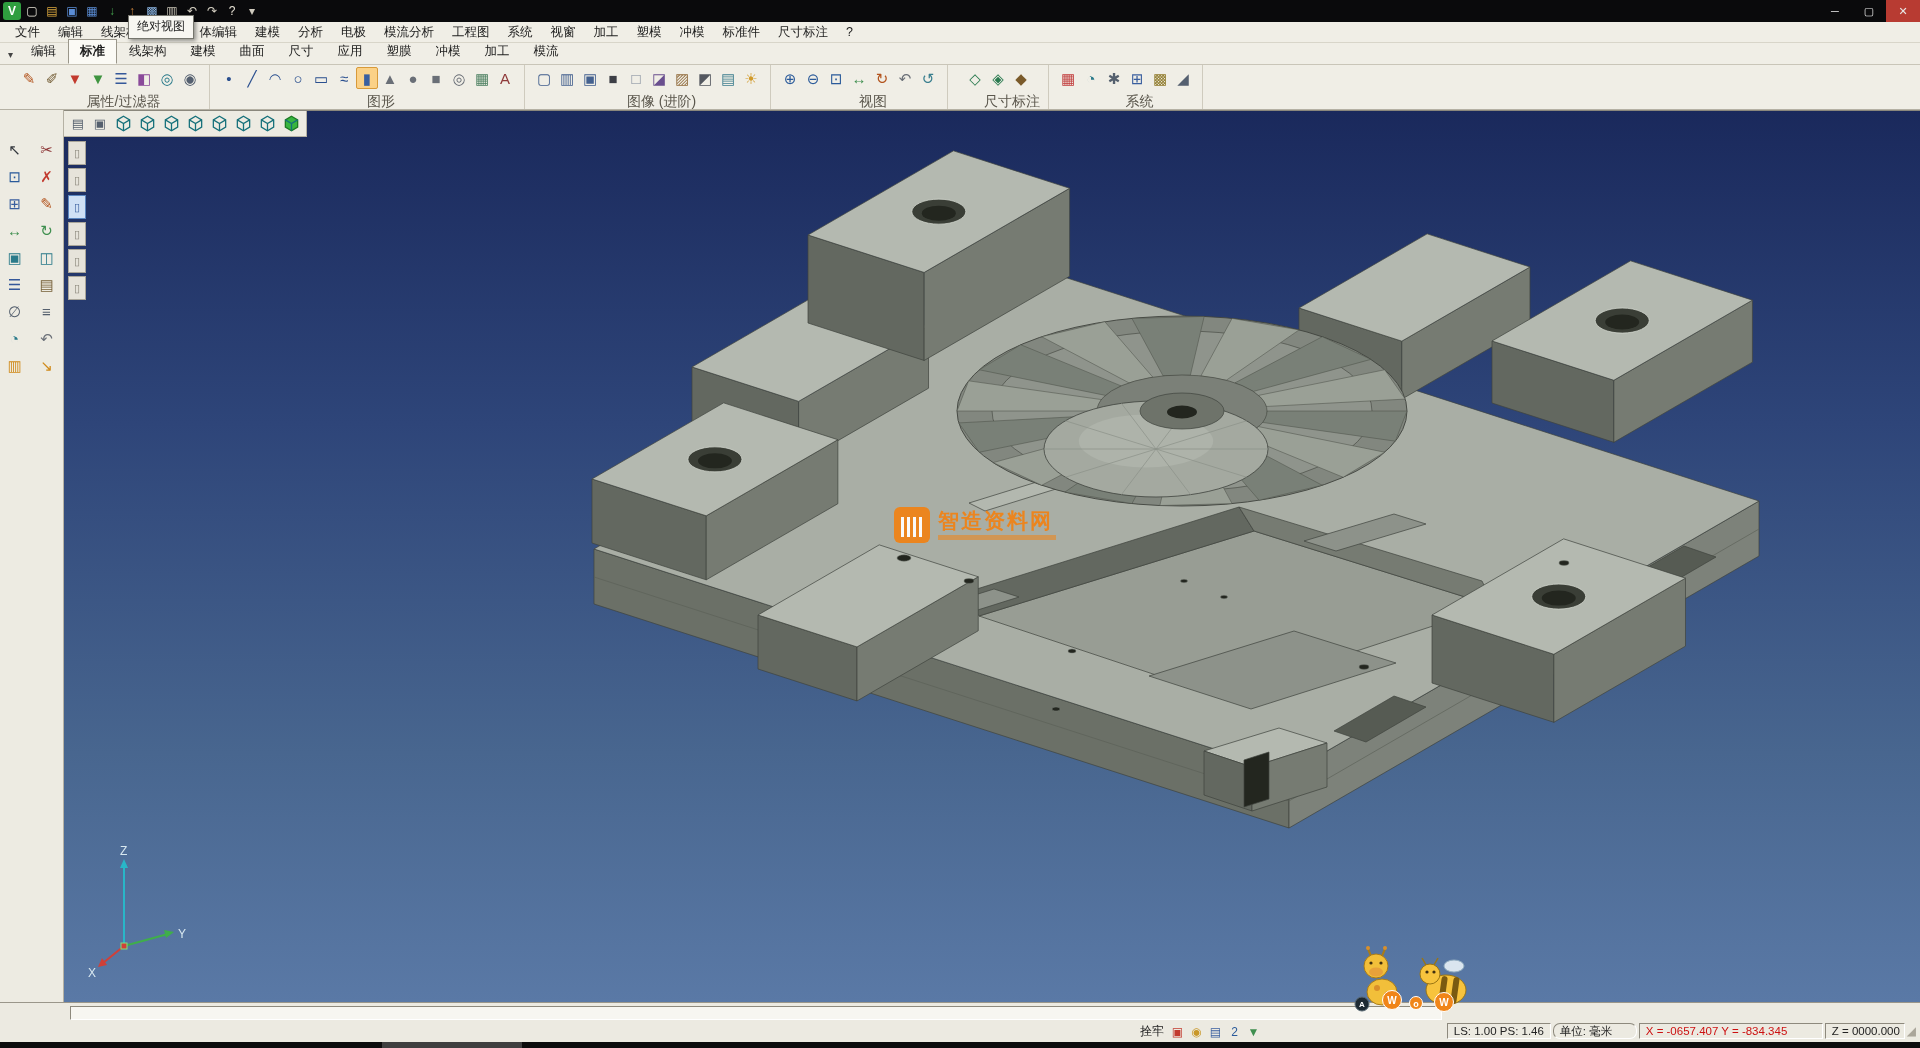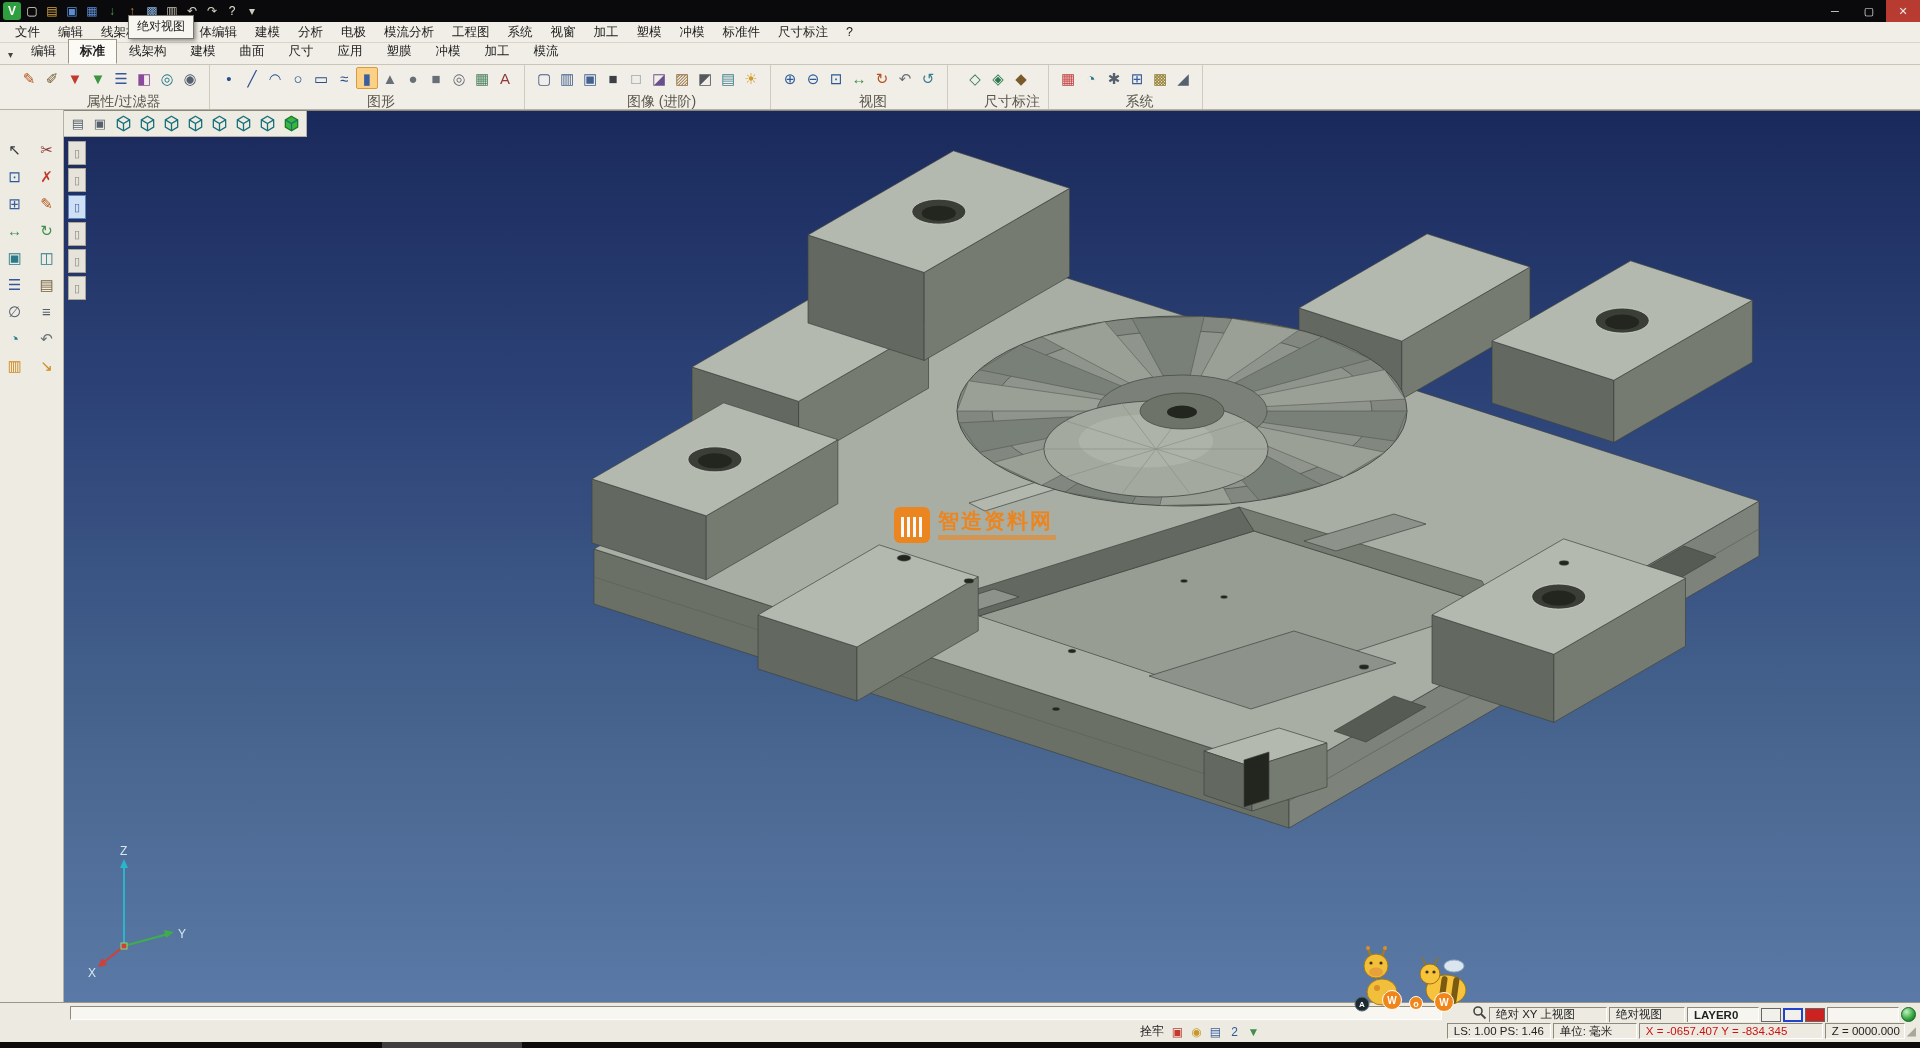--- a/index.html
+++ b/index.html
@@ -508,53 +508,37 @@
   <circle cx="62" cy="59" r="6.5" fill="#f08519" stroke="#ffffff"></circle>
   <text x="62" y="62.5" text-anchor="middle" font-size="9">o</text>
   <circle cx="90" cy="58" r="9.5" fill="#f08519" stroke="#ffffff"></circle>
   <text x="90" y="62" text-anchor="middle" font-size="10">W</text>
   <circle cx="8" cy="60" r="7" fill="#1e2a33" stroke="#5a6a74"></circle>
   <text x="8" y="63" text-anchor="middle" font-size="8">A</text>
 </svg>
 
 <div class="row1">
   <div class="hscroll"></div>
-  <div class="r1right">
-    <span class="search-icon">
-      <svg viewBox="0 0 15 15">
-          <circle cx="6" cy="6" r="4" fill="none" stroke="#444" stroke-width="1.6"></circle>
-          <line x1="9" y1="9" x2="13.5" y2="13.5" stroke="#444" stroke-width="1.8"></line>
-        </svg>
-    </span>
-    <span class="sf" style="width:118px;">绝对 XY 上视图</span>
-    <span class="sf" style="width:76px;">绝对视图</span>
-    <span class="sf" style="width:72px;font-weight:bold;background:#f6f5f0;">LAYER0</span>
-    <span class="swatch" style="background:#f2f0ea;"></span>
-    <span class="swatch" style="background:#f2f0ea;border:2px solid #2244cc;"></span>
-    <span class="swatch" style="background:#cc2222;"></span>
-    <span class="sf" style="width:72px;background:#f6f5f0;"></span>
-    <span class="sphere"></span>
-  </div>
 </div>
 
 <div class="row2">
   <div class="lock-cluster">
     <span class="lock-label">拴牢</span>
     <span style="display:flex;gap:2px;">
 
     <span class="s-icon" style="color: rgb(194, 58, 46);">▣</span>
         <span class="s-icon" style="color: rgb(201, 152, 42);">◉</span>
         <span class="s-icon" style="color: rgb(58, 95, 159);">▤</span>
         <span class="s-icon" style="color: rgb(42, 90, 154);">2</span>
         <span class="s-icon" style="color: rgb(63, 143, 79);">▼</span>
       </span>
   </div>
   <div class="r2right">
     <span class="sf" style="width:104px;">LS: 1.00 PS: 1.46</span>
-    <span class="sf" style="width:84px;">单位: 毫米</span>
+    <span class="sf" style="width:84px;border-radius:7px;">单位: 毫米</span>
     <span class="sf red" style="width:184px;">X = -0657.407 Y = -834.345</span>
     <span class="sf" style="width:80px;">Z = 0000.000</span>
     <span class="grip">◢</span>
   </div>
 </div>
 
 <div class="taskbar">
     <div class="tb-seg"></div>
   </div>
 

